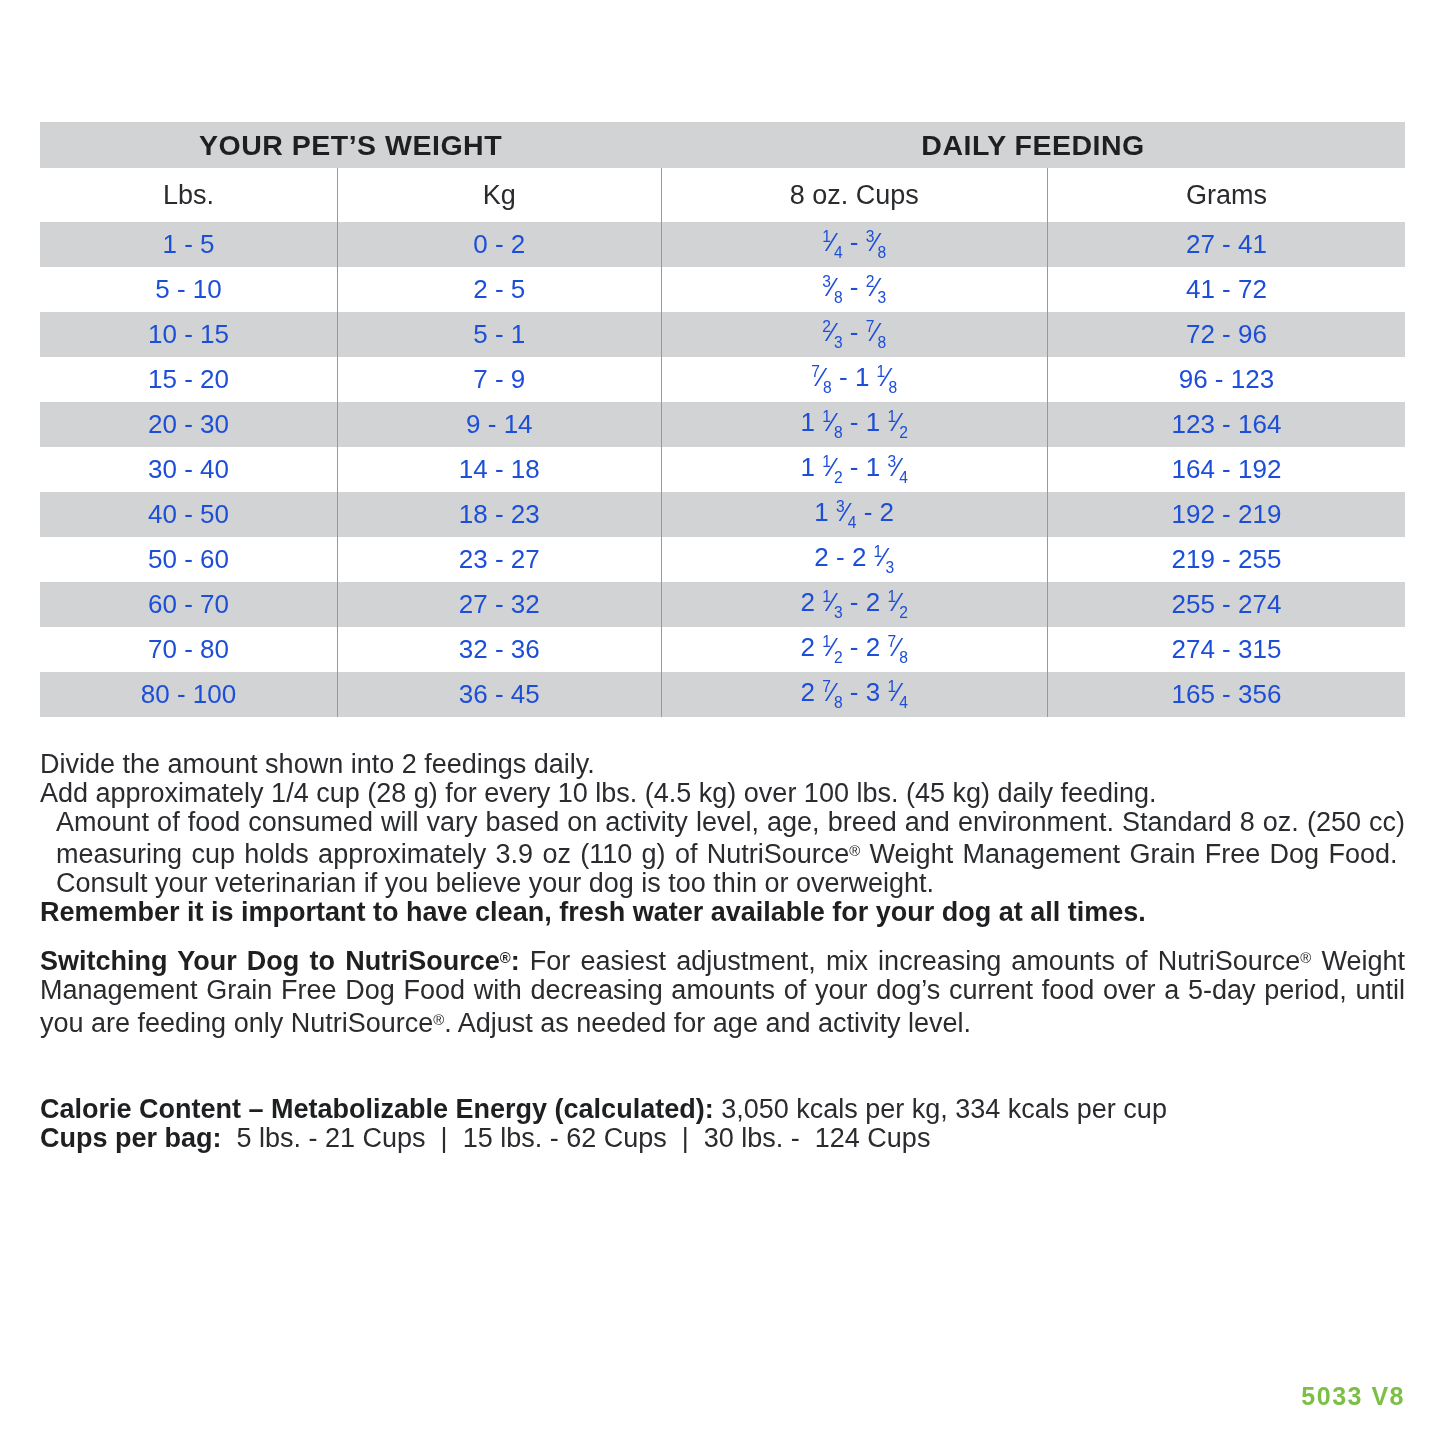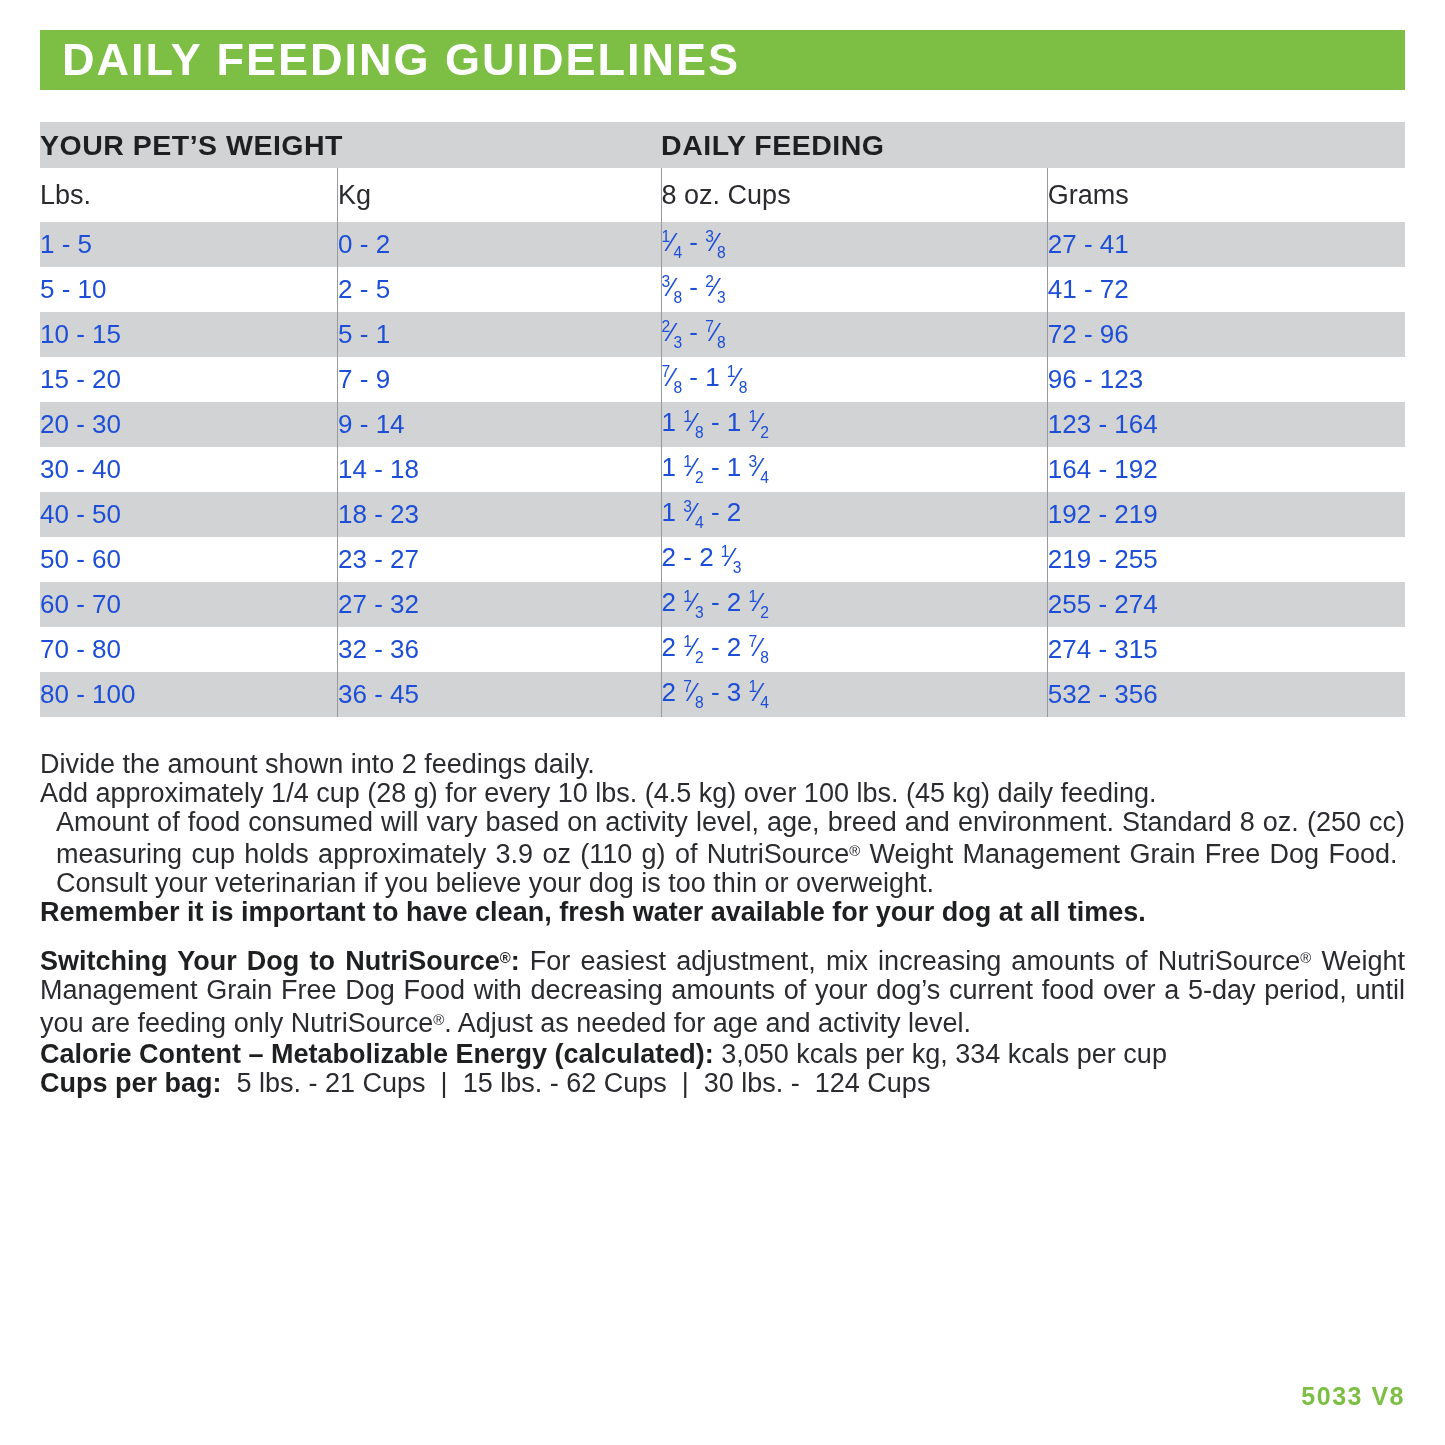--- a/index.html
+++ b/index.html
@@ -12,57 +12,54 @@
     position:absolute;left:40px;right:40px;top:30px;height:60px;
     background:var(--green,#7cbf44);color:#ffffff;
     font-size:45px;font-weight:bold;letter-spacing:2px;
     line-height:60px;padding-left:22px;box-sizing:border-box;white-space:nowrap;
   }
   
   .feed-table{
     position:absolute;left:40px;right:40px;top:122px;width:1365px;
     border-collapse:collapse;table-layout:fixed;
   }
-  .feed-table th,.feed-table td{padding:0;text-align:left;vertical-align:middle;}
+  .feed-table th,.feed-table td{padding:0;text-align:center;vertical-align:middle;}
   .group-row th{
     background:var(--gray,#d1d3d4);height:46px;
     font-size:28.5px;font-weight:bold;color:#1e1f21;letter-spacing:0.5px;
   }
   .label-row th{
     height:54px;font-size:27px;font-weight:normal;color:#2a2b2e;background:#ffffff;
   }
   .label-row th + th{border-left:1.5px solid #97999c;}
   .feed-table tbody td{height:45px;font-size:26px;color:#1d4ed8;background:#ffffff;}
   .feed-table tbody td + td{border-left:1.5px solid #97999c;}
   .feed-table tbody tr.stripe td{background:var(--gray,#d1d3d4);}
   .frac{white-space:nowrap;}
   .frac sup{font-size:0.60em;vertical-align:0.55em;margin-right:-0.04em;}
   .frac sub{font-size:0.60em;vertical-align:-0.45em;margin-left:-0.04em;}
   
   .textblock{position:absolute;left:40px;right:40px;font-size:27px;line-height:29px;color:#2a2b2e;}
   .notes{top:750px;}
   .switching{top:944px;text-align:justify;}
-  .calories{top:1040px;}
+  .calories{top:1095px;}
   .just{text-align:justify;margin-left:16px;}
   .bold{font-weight:bold;color:#1e1f21;}
   sup.reg{font-size:0.55em;vertical-align:0.5em;}
   
   .footer-code{
     position:absolute;right:40px;top:1382px;
     color:var(--green,#7cbf44);font-size:25px;font-weight:bold;letter-spacing:1.5px;
   }
 </style>
 </head>
 <body>
 
 <div class="page">
 
-  <div class="banner">
-    <span>DAILY FEEDING GUIDELINES</span>
-  </div>
 
   <table class="feed-table">
     <colgroup>
       <col style="width:21.8%">
         <col style="width:23.7%">
         <col style="width:28.3%">
         <col style="width:26.2%">
     </colgroup>
     <thead>
       <tr class="group-row">
@@ -134,21 +131,21 @@
         <tr>
           <td>70 - 80</td>
           <td>32 - 36</td>
           <td>2 <span class="frac"><sup>1</sup>⁄<sub>2</sub></span> - 2 <span class="frac"><sup>7</sup>⁄<sub>8</sub></span></td>
           <td>274 - 315</td>
         </tr>
         <tr class="stripe">
           <td>80 - 100</td>
           <td>36 - 45</td>
           <td>2 <span class="frac"><sup>7</sup>⁄<sub>8</sub></span> - 3 <span class="frac"><sup>1</sup>⁄<sub>4</sub></span></td>
-          <td>532 - 356</td>
+          <td>165 - 356</td>
         </tr>
       </tbody>
   </table>
 
   <div class="textblock notes">
     <div>Divide the amount shown into 2 feedings daily.</div>
     <div>Add approximately 1/4 cup (28 g) for every 10 lbs. (4.5 kg) over 100 lbs. (45 kg) daily feeding.</div>
     <div class="just">Amount of food consumed will vary based on activity level, age, breed and environment. Standard 8 oz. (250 cc) measuring cup holds approximately 3.9 oz (110 g) of NutriSource<sup class="reg">®</sup> Weight Management Grain Free Dog Food.&nbsp; Consult your veterinarian if you believe your dog is too thin or overweight.</div>
     <div class="bold">Remember it is important to have clean, fresh water available for your dog at all times.</div>
   </div>

